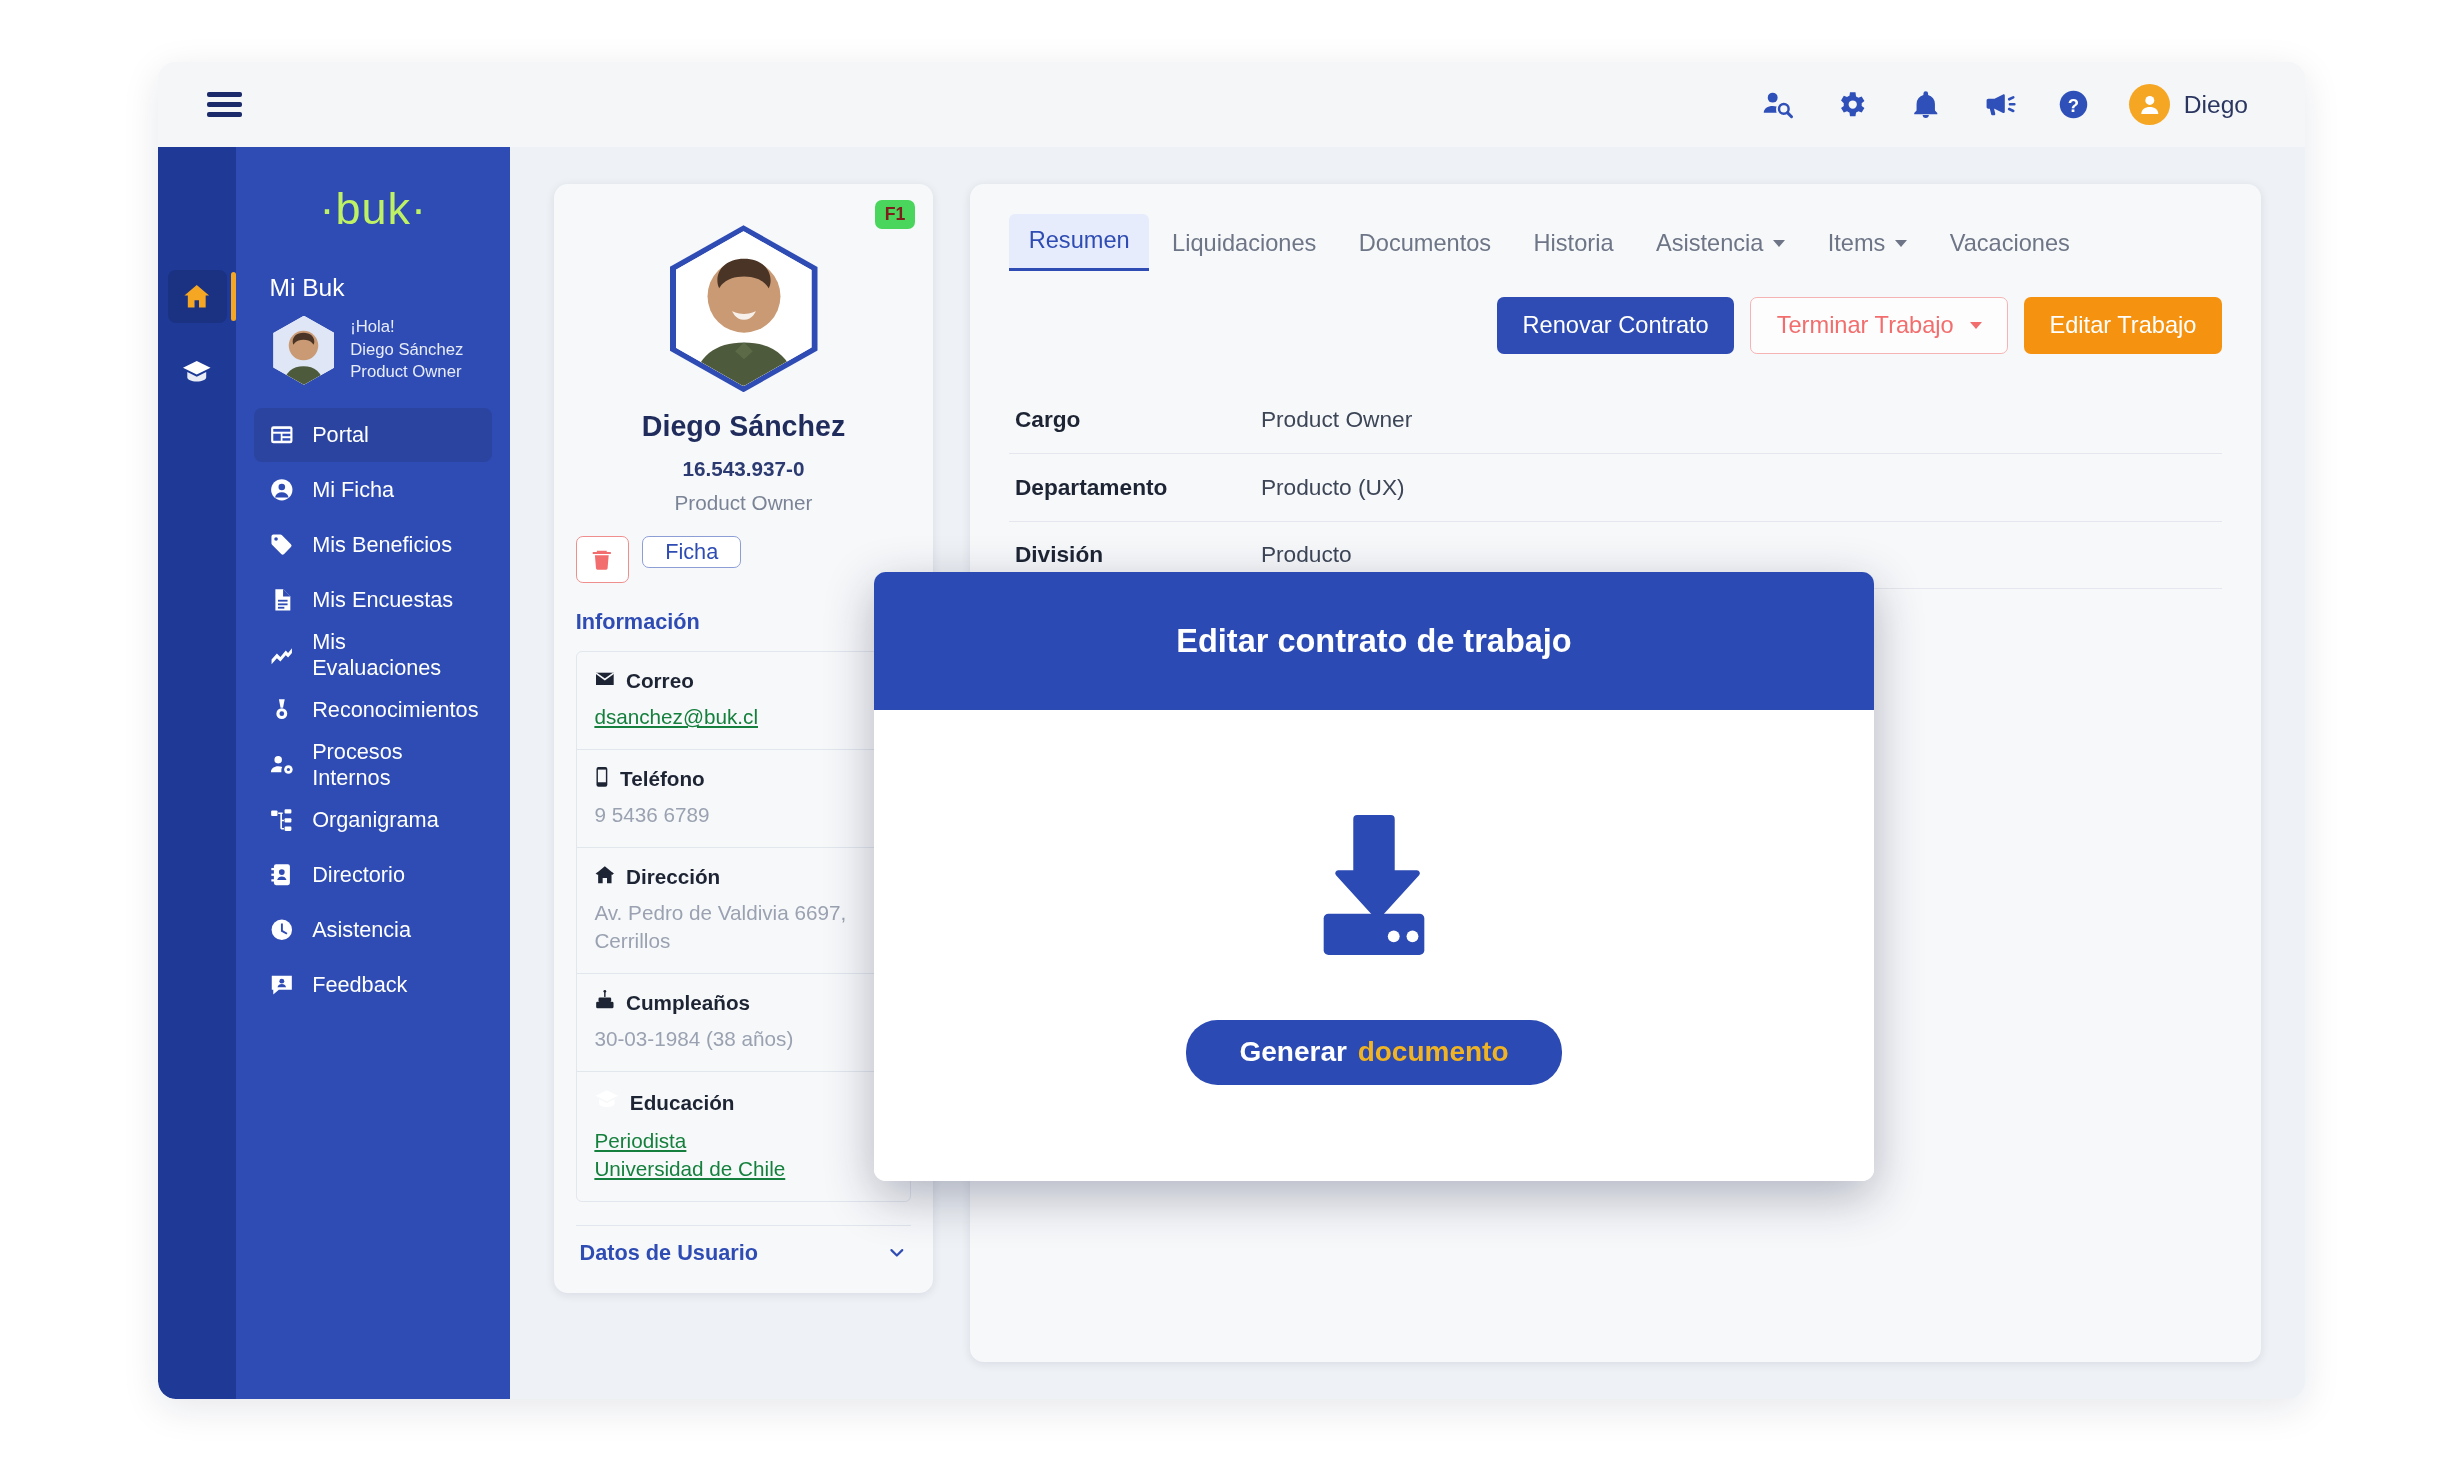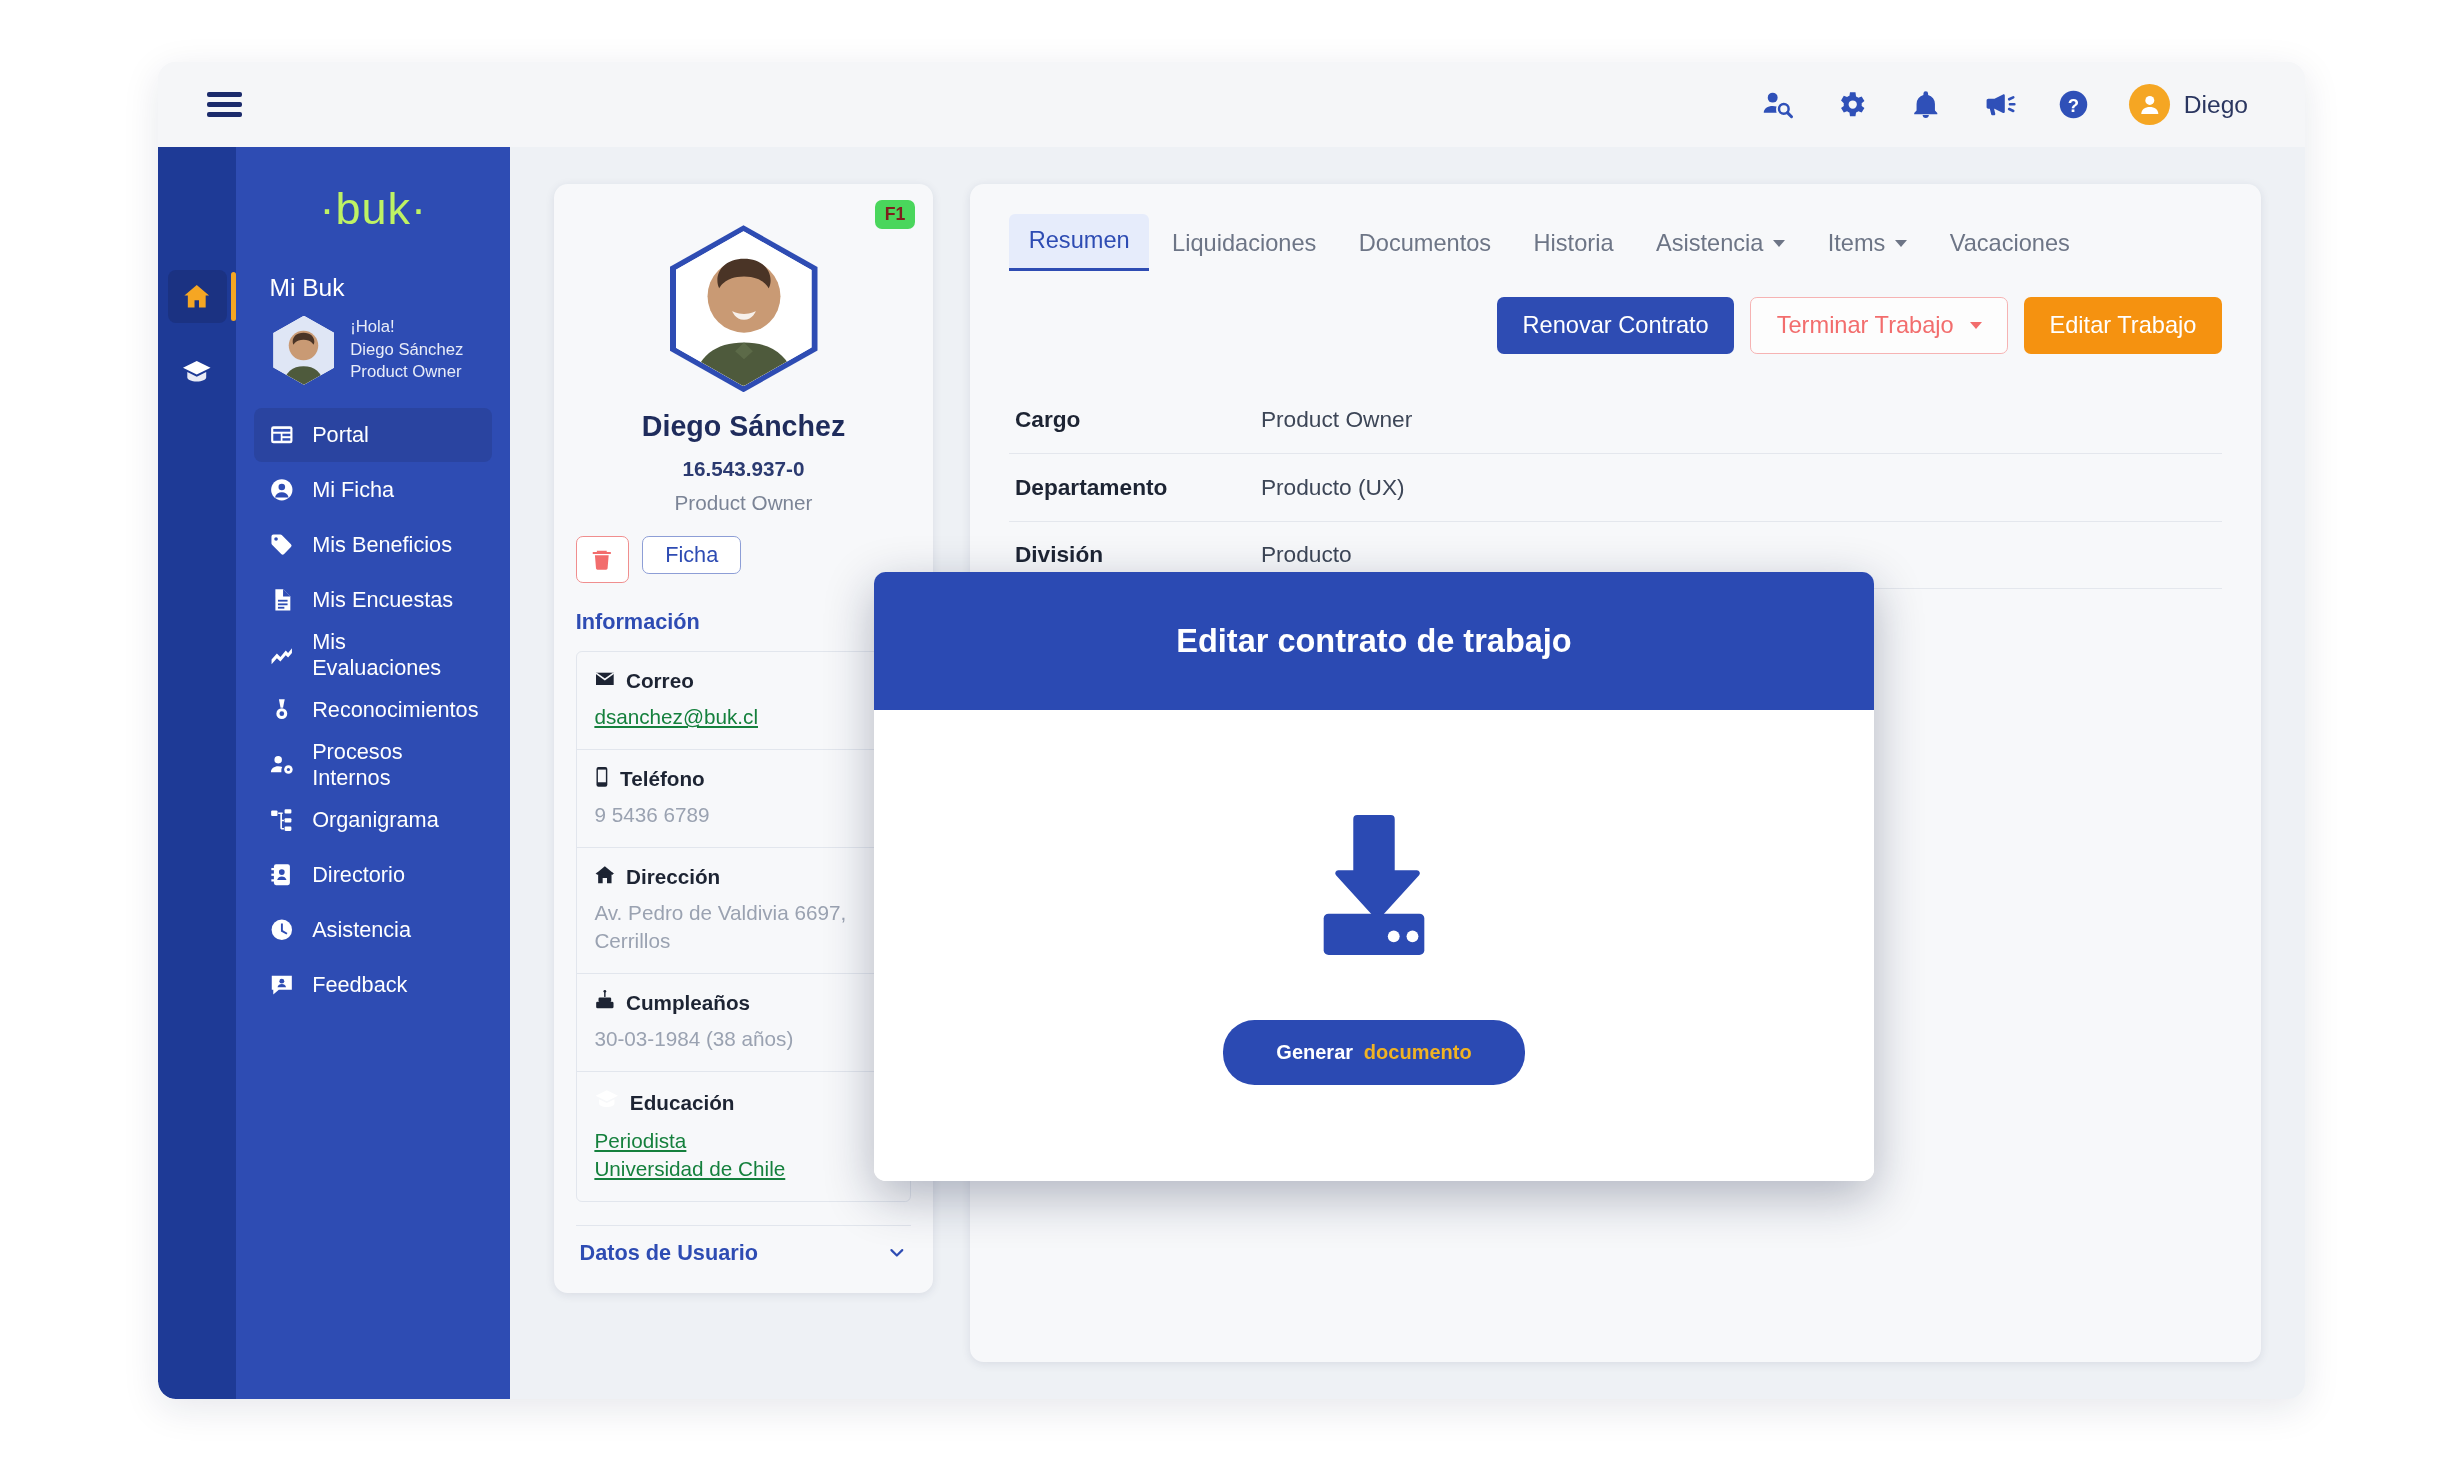--- a/index.html
+++ b/index.html
@@ -139,21 +139,21 @@
   .pname { text-align:center; font-size: 28.6px; font-weight: 700; color:#1f2c5c; margin-top: 17.7px; }
   .prut  { text-align:center; font-size: 20.7px; font-weight: 700; color:#2b3a70; margin-top: 13.8px; }
   .prole { text-align:center; font-size: 20.7px; color:#7b8496; margin-top: 9.9px; }
 
   .pc-actions { display:flex; gap: 13.8px; margin-top: 21.7px; }
   .btn-trash {
     width: 53px; height: 47px; border: 1.6px solid #f08e8e; border-radius: 6.9px;
     background:#ffffff; display:flex; align-items:center; justify-content:center; cursor:pointer;
   }
   .btn-ficha {
-    height: 38px; padding: 0 21.7px; border: 1.6px solid #8d9ed6; border-radius: 6.9px;
+    height: 32px; padding: 0 21.7px; border: 1.6px solid #8d9ed6; border-radius: 6.9px;
     background:#ffffff; color:#2e4cb3; font-size: 21.7px; display:flex; align-items:center; cursor:pointer;
     white-space: nowrap;
   }
   .section-link { margin-top: 25.6px; color:#2e4cb3; font-size: 21.7px; font-weight: 700; cursor:pointer; }
 
   .info-list { margin-top: 15.8px; border: 1px solid #e2e6ed; border-radius: 5.9px; }
   .info-row { padding: 15.8px 17.7px 17.7px 17.7px; border-bottom: 1px solid #e2e6ed; }
   .info-row:last-child { border-bottom: none; }
   .info-label { font-size: 20.7px; font-weight: 700; color:#1d2433; display:flex; align-items:center; gap:9.9px; }
   .info-value { font-size: 20.7px; color:#9aa2b1; margin-top: 8.9px; line-height:1.35; }
@@ -213,21 +213,21 @@
     height: 138px; background:#2b4ab3;
     display:flex; align-items:center; justify-content:center;
   }
   .modal-title { color:#ffffff; font-size: 32.5px; font-weight: 700; }
   .modal-body {
     flex:1; display:flex; flex-direction:column; align-items:center; justify-content:center; gap: 55px;
     background:#ffffff;
   }
   .btn-generar {
     background:#2b4ab3; color:#ffffff; border:none; border-radius: 31.5px;
-    height: 65px; padding: 0 53px; font-size: 20px; font-weight: 700; cursor:pointer;
+    height: 65px; padding: 0 53px; font-size: 28px; font-weight: 700; cursor:pointer;
     display:flex; align-items:center; gap: 10.8px;
   }
   .btn-generar .accent { color:#f0b323; }
 </style>
 </head>
 <body>
 
 <div class="app-window">
 
   <div class="topbar">

